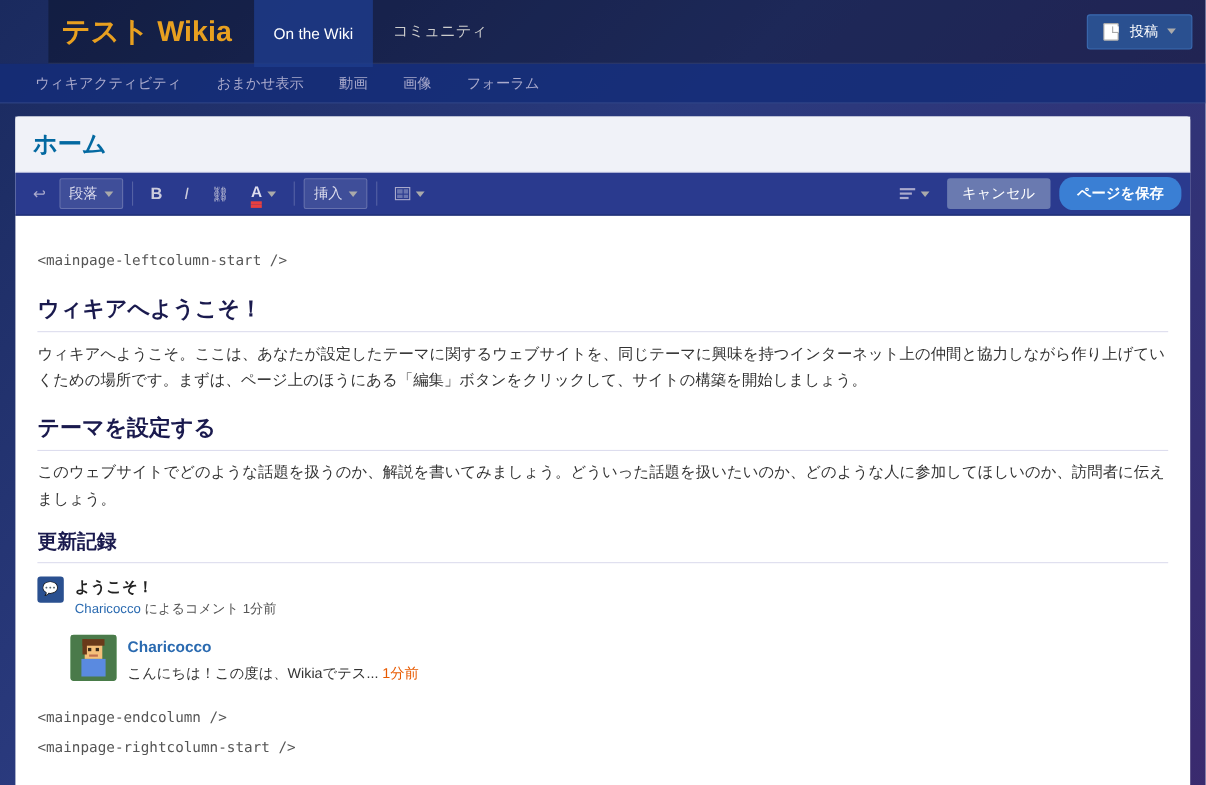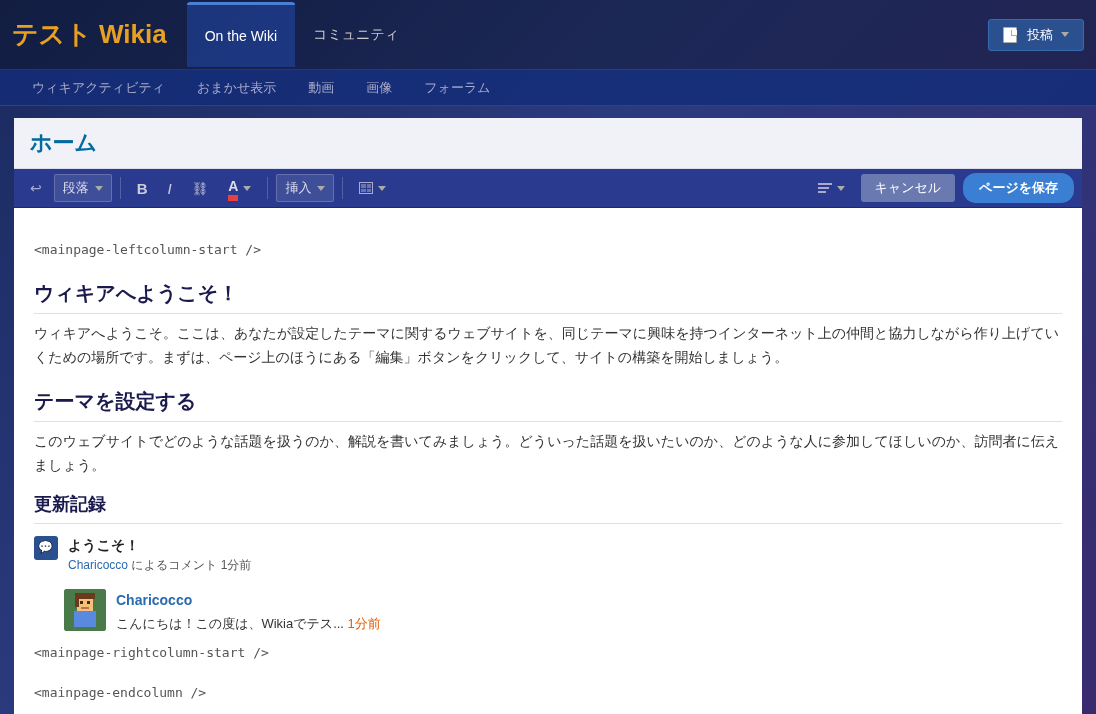--- a/index.html
+++ b/index.html
@@ -9,22 +9,23 @@
       min-height: 714px;
       color: #333;
     }
 
     
     #top-bar {
       background: rgba(0,0,0,0.3);
       display: flex;
       align-items: center;
       padding: 0 12px;
-      height: 70px;
+      height: 58px;
       border-bottom: 1px solid rgba(255,255,255,0.1);
+      margin-left: 44px;
     }
     #site-title {
       color: #e8a020;
       font-size: 26px;
       font-weight: bold;
       margin-right: 20px;
       white-space: nowrap;
     }
     #main-nav {
       display: flex;
@@ -503,17 +504,17 @@
         <div class="comment-body">
           <div class="comment-user">Charicocco</div>
           <div class="comment-text">
             <span>こんにちは！この度は、Wikiaでテス...</span>
             <span class="time-link">1分前</span>
           </div>
         </div>
       </div>
     </div>
 
+    <div class="code-tag-end">&lt;mainpage-endcolumn /&gt;</div>
     <div class="code-tag-end" style="margin-top:8px;">&lt;mainpage-rightcolumn-start /&gt;</div>
-    <div class="code-tag-end">&lt;mainpage-endcolumn /&gt;</div>
 
   </div>
 </div>
 
 </body></html>

